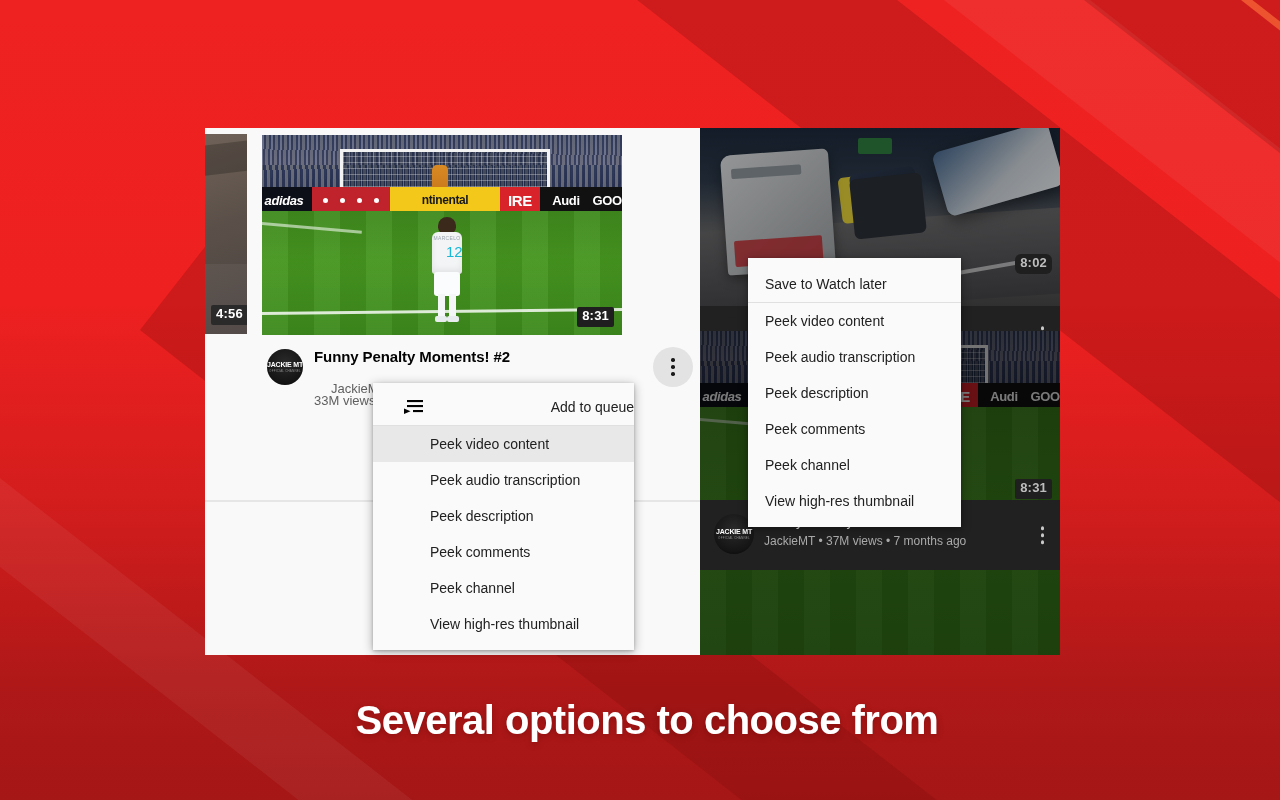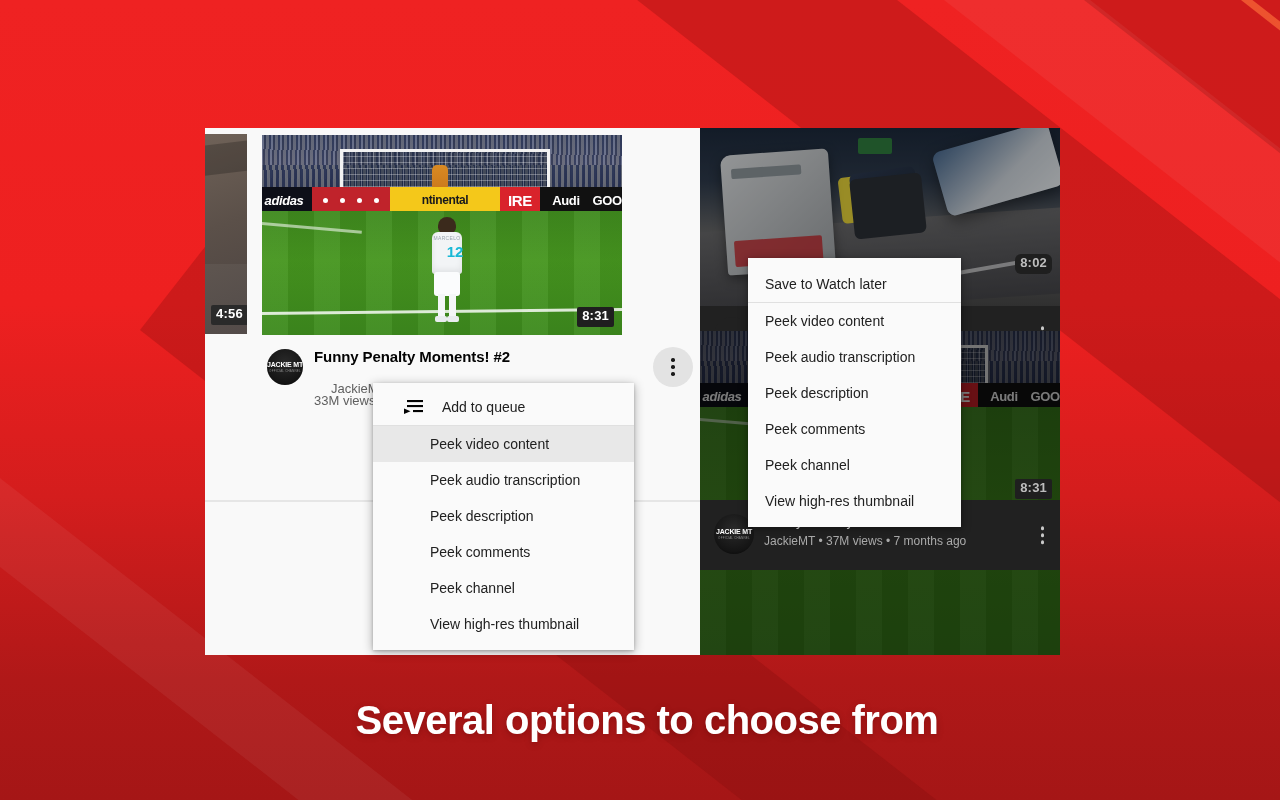--- a/index.html
+++ b/index.html
@@ -130,21 +130,21 @@
     background:rgba(255,255,255,.82);
     transform:rotate(-.6deg);
   }
   .goal-area-line{
     position:absolute; left:-30px; top:14px; width:130px; height:3px;
     background:rgba(255,255,255,.55); transform:rotate(5deg);
   }
   .player{ position:absolute; left:168px; top:82px; width:34px; height:105px; }
   .p-hair{position:absolute;left:8px;top:0;width:18px;height:17px;border-radius:50% 50% 40% 40%;background:#3b2a1c;}
   .p-shirt{position:absolute;left:2px;top:15px;width:30px;height:42px;border-radius:6px 6px 3px 3px;background:#f2f4f6;box-shadow:inset 0 -4px 6px rgba(0,0,0,.08);}
-  .p-num{position:absolute;left:8px;top:26px;width:34px;text-align:center;font-size:15px;font-weight:700;color:#19b8d6;font-family:"Liberation Sans",sans-serif;}
+  .p-num{position:absolute;left:16px;top:26px;width:34px;font-size:15px;font-weight:400;color:#19b8d6;font-family:"Liberation Sans",sans-serif;}
   .p-name{position:absolute;left:0;top:18px;width:34px;text-align:center;font-size:5px;color:#9aa4ad;letter-spacing:.3px;}
   .p-shorts{position:absolute;left:4px;top:55px;width:26px;height:24px;background:#fbfcfd;border-radius:3px;}
   .p-legL{position:absolute;left:8px;top:77px;width:7px;height:24px;background:#f4f6f8;}
   .p-legR{position:absolute;left:19px;top:77px;width:7px;height:24px;background:#f4f6f8;}
   .p-bootL{position:absolute;left:5px;top:99px;width:12px;height:6px;background:#e9ecef;border-radius:2px;}
   .p-bootR{position:absolute;left:17px;top:99px;width:12px;height:6px;background:#e9ecef;border-radius:2px;}
 
   
   .meta-row{
     position:absolute; left:57px; top:217px; width:438px; height:60px;
@@ -244,21 +244,21 @@
   .menu-item{
     display:flex; align-items:center;
     font-size:14px; color:#212121; white-space:nowrap;
     cursor:default;
   }
   .menu-sep{ height:1px; background:#e0e0e0; margin:0 0; }
 
   
   #menu-left{ left:168px; top:255px; width:261px; padding:6px 0 8px; }
   #menu-left .menu-item{ height:36px; padding-left:57px; }
-  #menu-left .menu-item.with-icon{ padding-left:12px; }
+  #menu-left .menu-item.with-icon{ padding-left:12px;justify-content:space-between; }
   #menu-left .mi-icon{ width:57px; display:flex; align-items:center; justify-content:center; }
   #menu-left .hl{ background:#e8e8e8; }
 
   
   #menu-right{ left:543px; top:130px; width:213px; padding:8px 0 8px; }
   #menu-right .menu-item{ height:36px; padding-left:17px; }
 </style>
 </head>
 <body>
 

